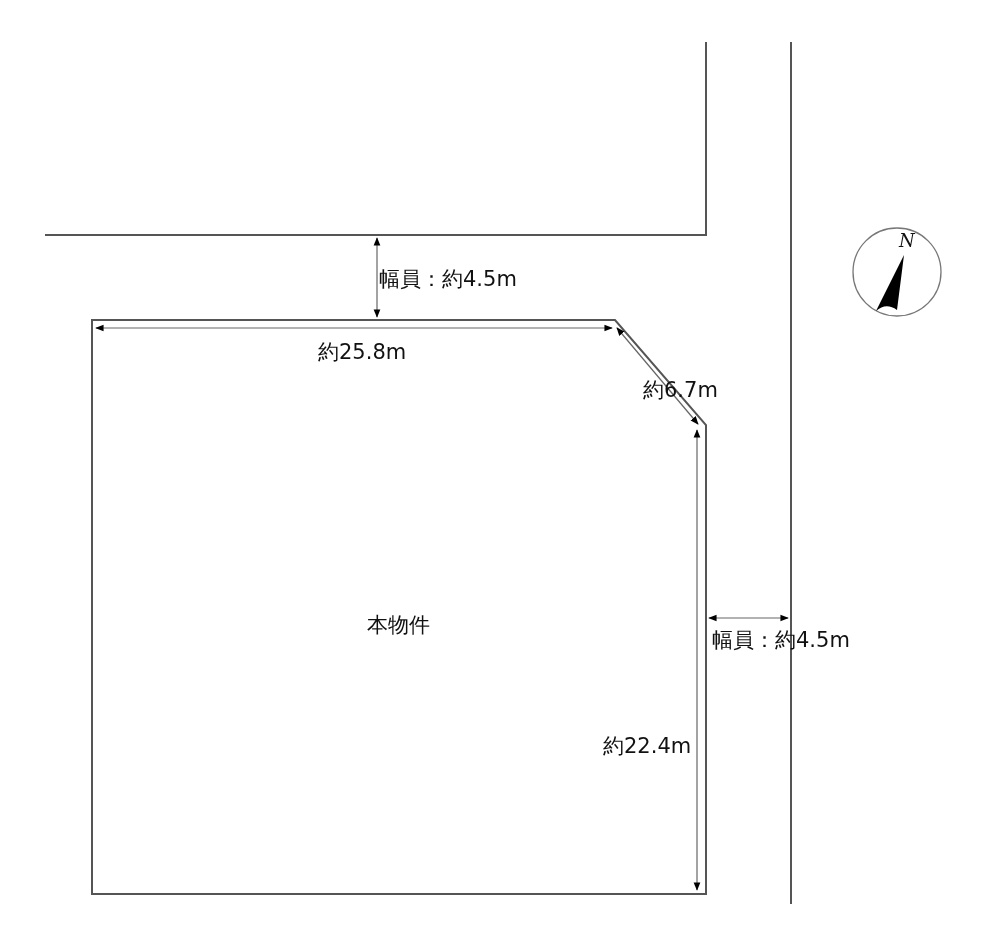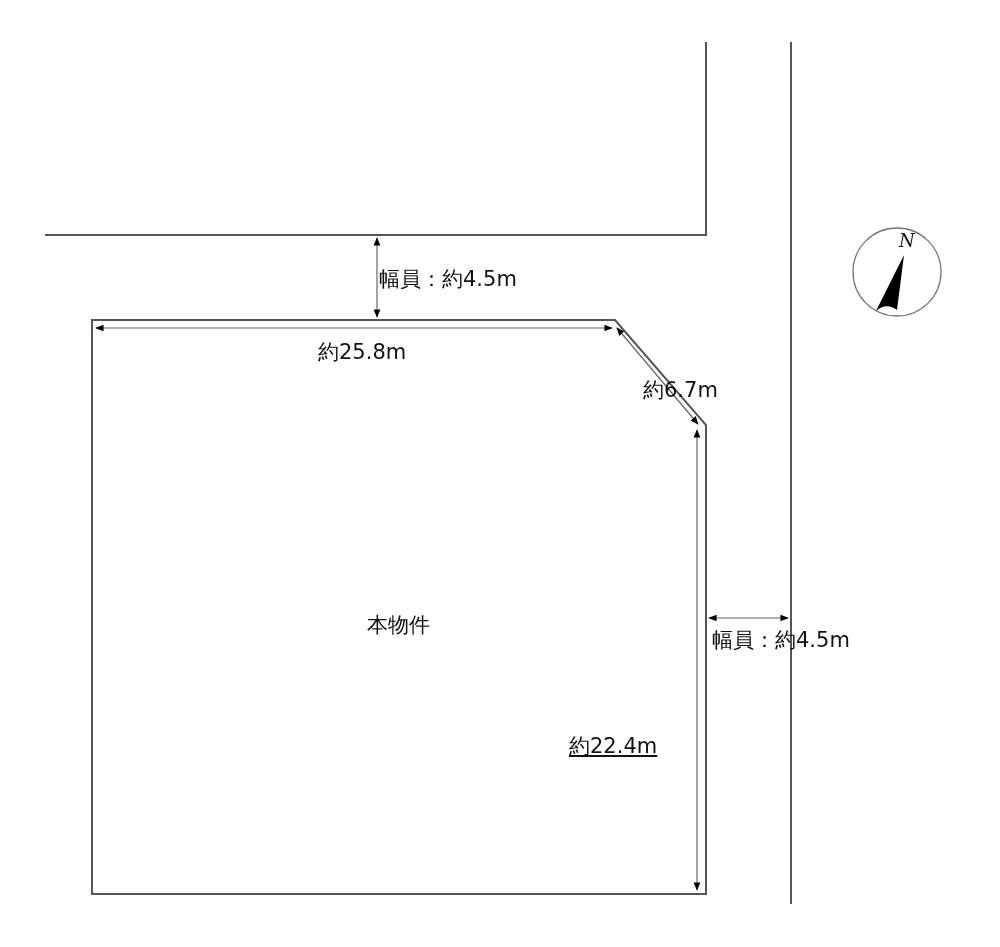--- a/index.html
+++ b/index.html
@@ -47,13 +47,13 @@
 <span class="lbl big" style="left:379px; top:268px; letter-spacing:0px;">幅員：約4.5m</span>
 
 <span class="lbl big" style="left:318px; top:341px;">約25.8m</span>
 
 <span class="lbl big" style="left:610px; top:379px;margin-left:33px;">約6.7m</span>
 
 <span class="lbl big" style="left:367px; top:614px;">本物件</span>
 
 <span class="lbl big" style="left:712px; top:629px;">幅員：約4.5m</span>
 
-<span class="lbl big" style="left:569px; top:735px;text-decoration:underline;">約22.4m</span>
+<span class="lbl big" style="left:603px; top:735px;">約22.4m</span>
 
 </body></html>

